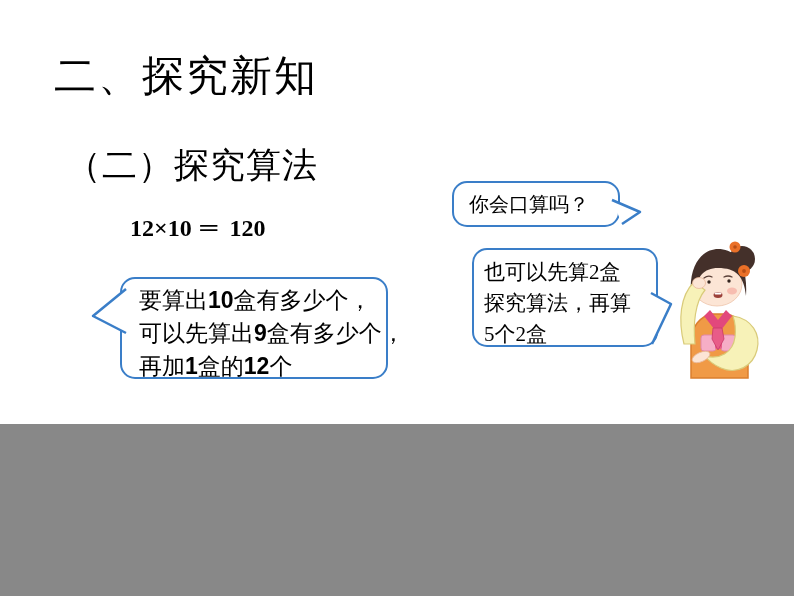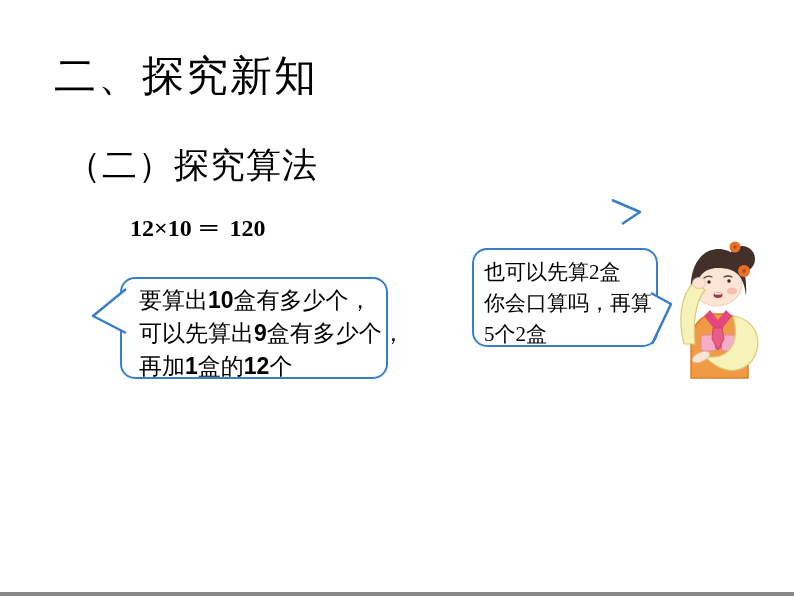--- a/index.html
+++ b/index.html
@@ -1,19 +1,19 @@
 <!DOCTYPE html>
 <html><head>
 <meta charset="utf-8">
 <style>
   * { margin:0; padding:0; box-sizing:border-box; }
   html,body { background:#888; }
   .slide {
     position:relative;
-    width:794px; height:592px;
+    width:794px; height:424px;
     background:#ffffff;
     overflow:hidden;
     font-family:"Liberation Serif","DejaVu Serif",serif;
     color:#000;
   }
   .abs { position:absolute; }
 
   .page-title {
     left:54px; top:48px;
     font-size:42px; letter-spacing:2px;
@@ -77,36 +77,39 @@
 </head>
 <body>
 
 <div class="slide">
 
   <div class="abs page-title">二、探究新知</div>
   <div class="abs section-title">（二）探究算法</div>
 
   <div class="abs main-eq"><span>12×10</span><span class="wide-eq">=</span><span>120</span></div>
 
+  <div class="abs bubble bubble-question">
+    <span>你会口算吗？</span>
+  </div>
   <svg class="tail" style="left:608px; top:193px;" width="42" height="38" viewBox="0 0 42 38">
     <path d="M 4,7 L 32,19 L 14,31" fill="#ffffff" stroke="#3a7ec8" stroke-width="2.5" stroke-linejoin="round"></path>
   </svg>
 
   <div class="abs bubble bubble-method1">
     <div>要算出<b>10</b>盒有多少个，</div>
     <div>可以先算出<b>9</b>盒有多少个，</div>
     <div>再加<b>1</b>盒的<b>12</b>个</div>
   </div>
   <svg class="tail" style="left:86px; top:282px;" width="48" height="58" viewBox="0 0 48 58">
     <path d="M 40,7 L 7,34 L 40,51" fill="#ffffff" stroke="#3a7ec8" stroke-width="2.5" stroke-linejoin="round"></path>
   </svg>
 
   <div class="abs bubble bubble-method2">
     <div>也可以先算2盒</div>
-    <div>你会口算吗，再算</div>
+    <div>探究算法，再算</div>
     <div>5个2盒</div>
   </div>
   <svg class="tail" style="left:644px; top:286px;" width="36" height="66" viewBox="0 0 36 66">
     <path d="M 7,7 L 27,18 L 8,58" fill="#ffffff" stroke="#3a7ec8" stroke-width="2.5" stroke-linejoin="round"></path>
   </svg>
 
 
 
   <svg class="abs girl" width="130" height="142" viewBox="0 0 130 142">
 

